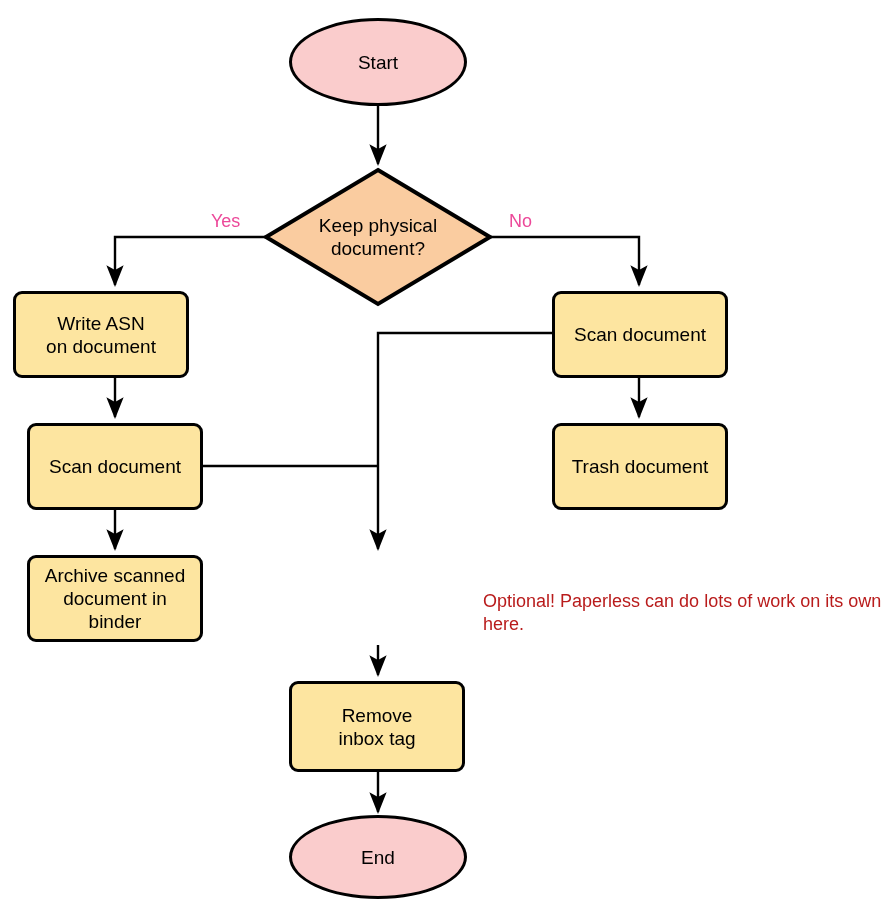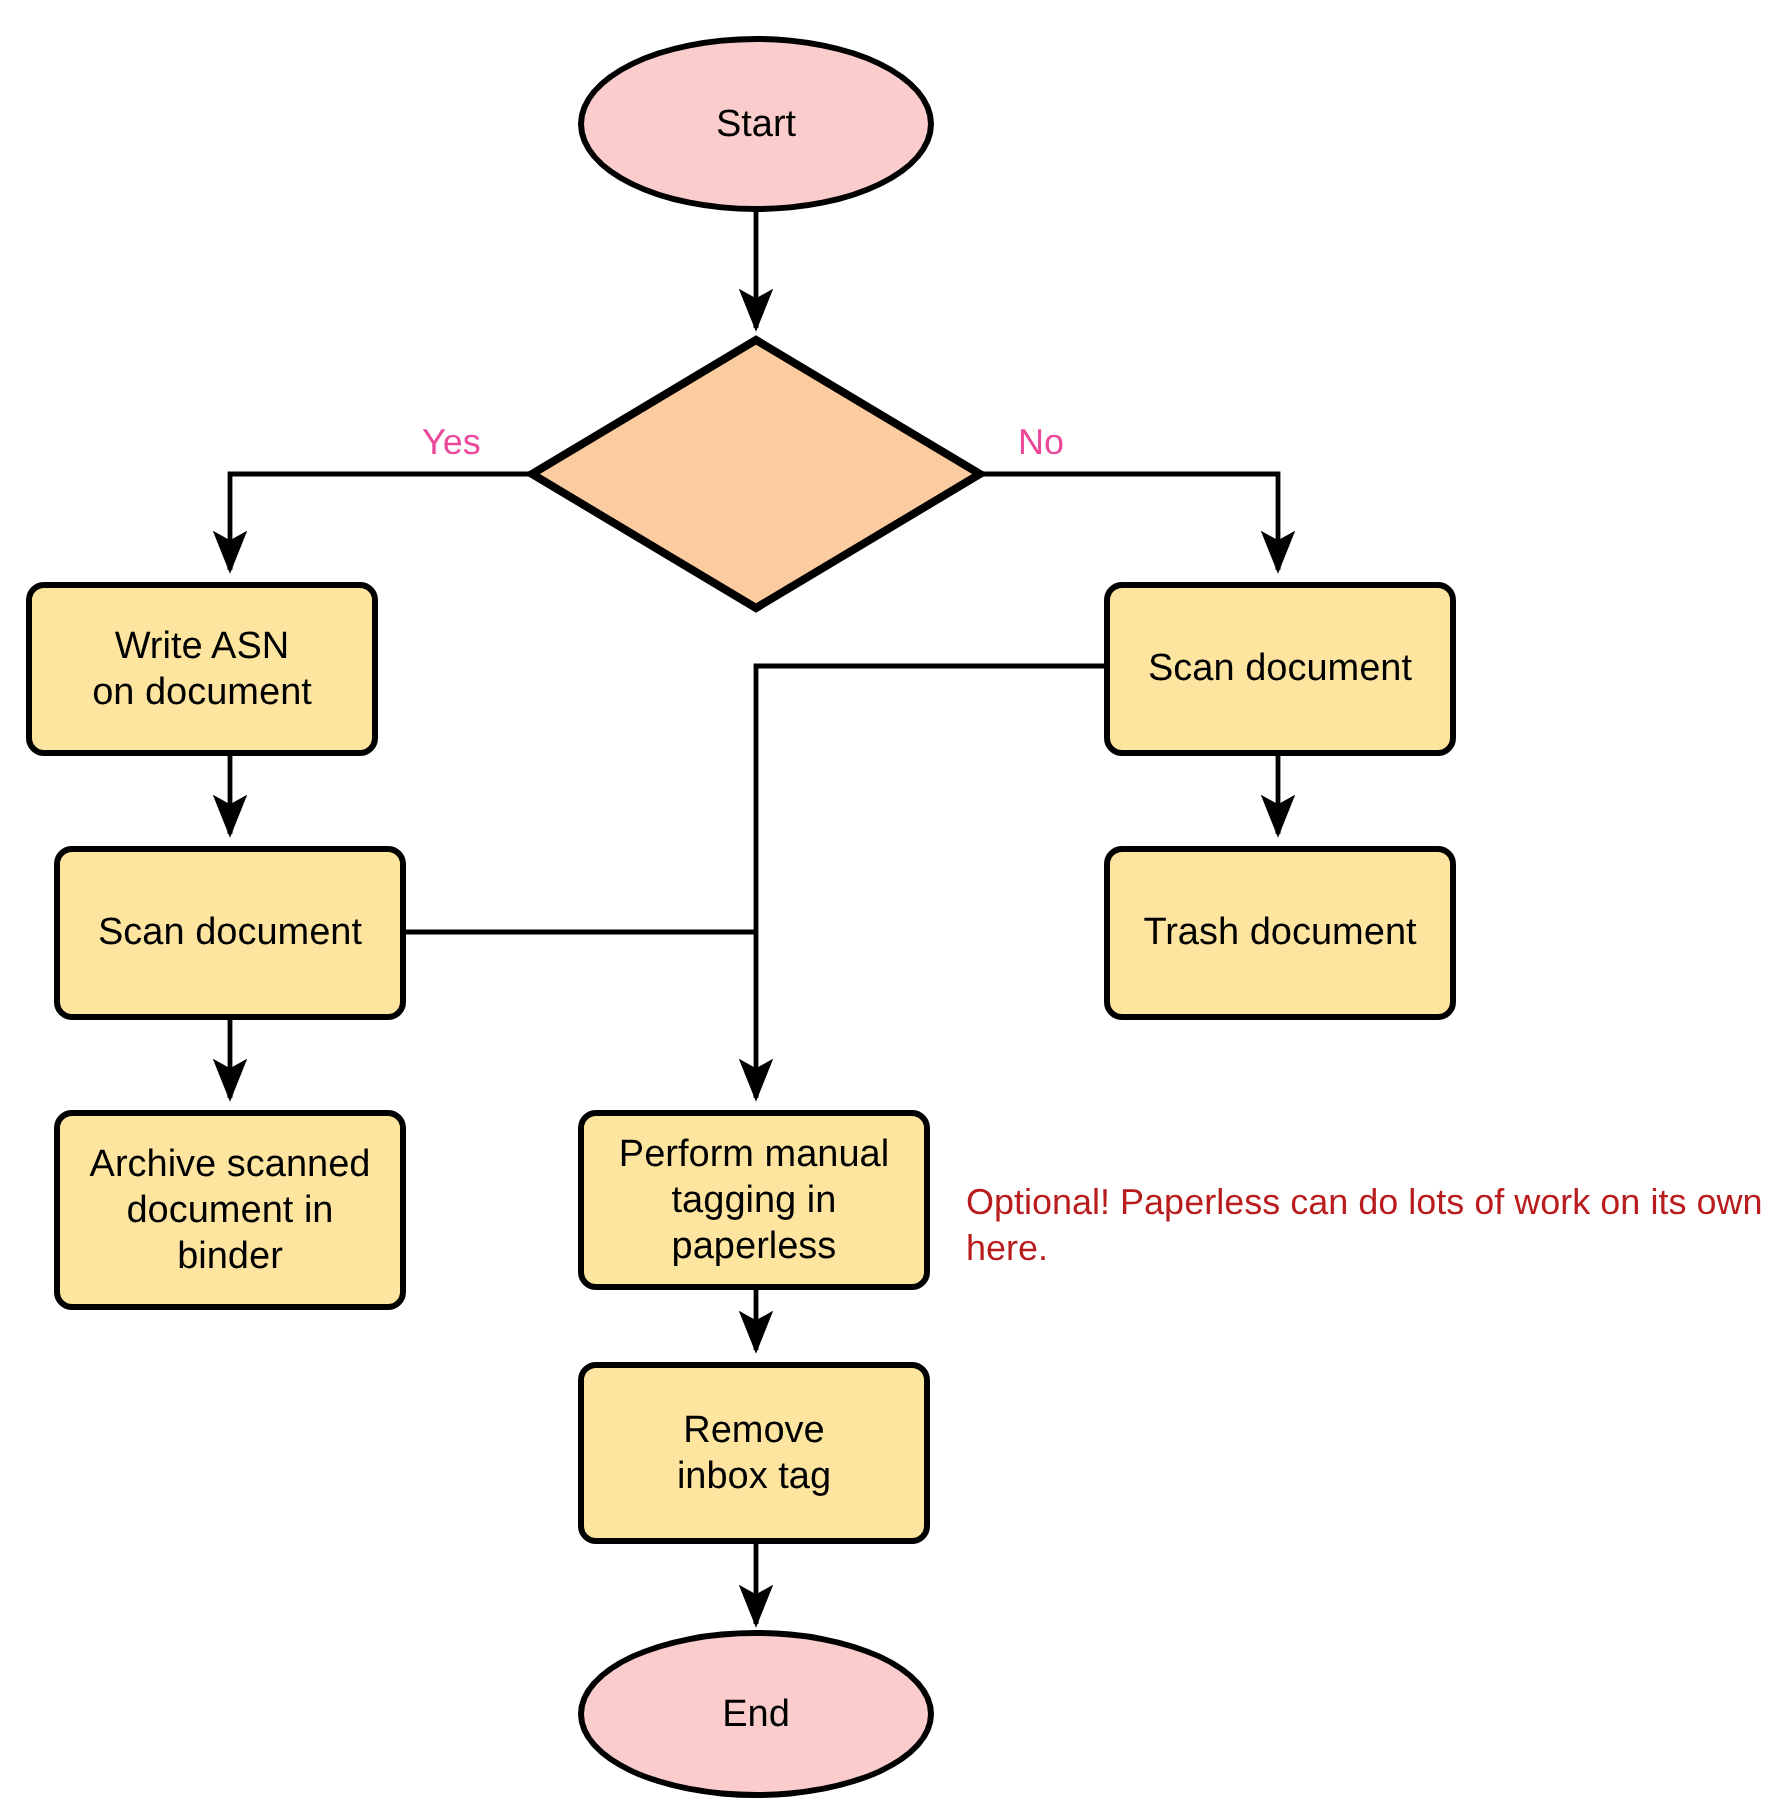--- a/index.html
+++ b/index.html
@@ -105,41 +105,44 @@
 
     <path d="M378,645 L378,675" stroke="#000000" stroke-width="2.4" fill="none" marker-end="url(#arrow)"></path>
 
     <path d="M378,772 L378,812" stroke="#000000" stroke-width="2.4" fill="none" marker-end="url(#arrow)"></path>
   </svg>
 
   <div class="node node-terminal" style="left:289px; top:18px; width:178px; height:88px;">
     <span>Start</span>
   </div>
 
+  <div class="node node-decision decision-label" style="left:278px; top:196px; width:200px; height:82px;">
+    <span>
+      <span>Keep physical</span><br>
+      <span>document?</span>
+    </span>
+  </div>
 
   <div class="edge-label" style="left:211px; top:211px;">Yes</div>
 
   <div class="edge-label" style="left:509px; top:211px;">No</div>
 
   <div class="node node-process" style="left:13px; top:291px; width:176px; height:87px; white-space:pre-line;">Write ASN
 on document</div>
 
   <div class="node node-process" style="left:27px; top:423px; width:176px; height:87px;">Scan document</div>
 
-  <div class="node node-process" style="left:27px; top:555px; width:176px; height:100px; white-space:pre-line;">Archive scanned
+  <div class="node node-process" style="left:27px; top:555px; width:176px; height:87px; white-space:pre-line;">Archive scanned
 document in
 binder</div>
 
   <div class="node node-process" style="left:552px; top:291px; width:176px; height:87px;">Scan document</div>
 
   <div class="node node-process" style="left:552px; top:423px; width:176px; height:87px;">Trash document</div>
 
-  <div class="node node-process" style="left:289px; top:555px; width:176px; height:90px; white-space:pre-line;">Perform manual
-tagging in
-paperless</div>
 
   <div class="node node-process" style="left:289px; top:681px; width:176px; height:91px; white-space:pre-line;">Remove
 inbox tag</div>
 
   <div class="node node-terminal" style="left:289px; top:815px; width:178px; height:84px;">End</div>
 
   <div class="note" style="left:483px; top:590px; width:400px;">
     <span>Optional! Paperless can do lots of work on</span>
     <span>its own here.</span>
   </div>

